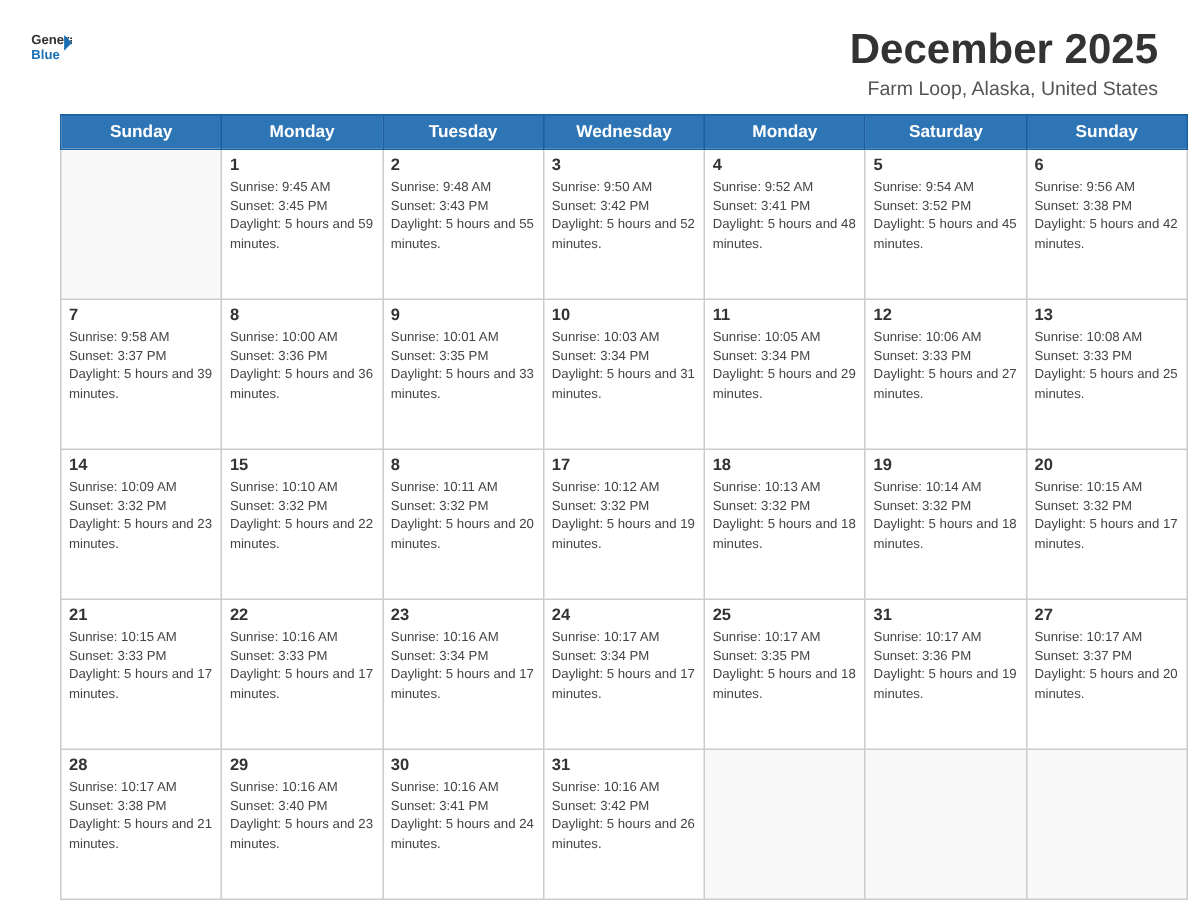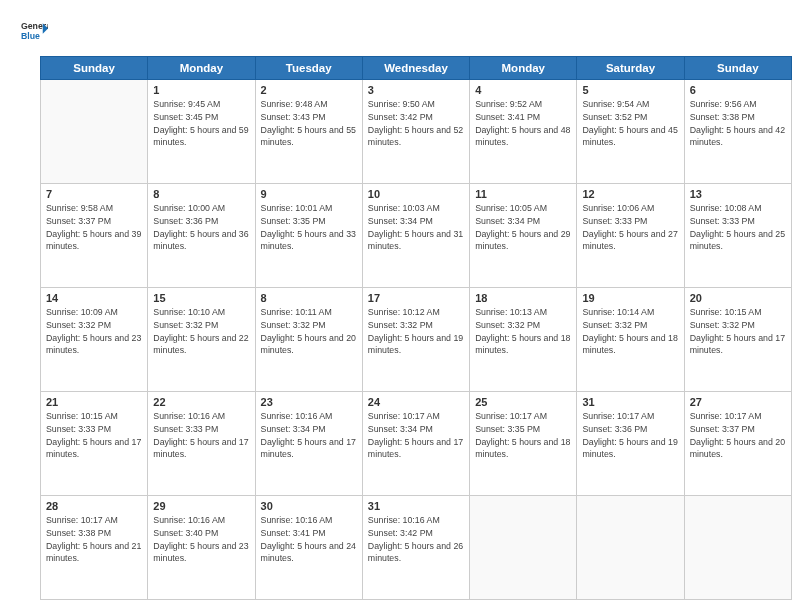--- a/index.html
+++ b/index.html
@@ -97,20 +97,22 @@
 <div class="page">
   <div class="header">
     <div class="logo">
       <svg class="logo-icon" viewBox="0 0 32 32">
         <text x="1" y="13" font-size="10" font-weight="bold" fill="#333" font-family="Arial">General</text>
         <text x="1" y="24" font-size="10" font-weight="bold" fill="#1a6fb5" font-family="Arial">Blue</text>
         <polygon points="26,6 32,12 26,18" fill="#1a6fb5"></polygon>
       </svg>
     </div>
     <div class="title-block">
+      <div class="main-title">December 2025</div>
+      <div class="subtitle">Farm Loop, Alaska, United States</div>
     </div>
   </div>
 
   <table class="calendar">
     <thead>
       <tr>
         <th>Sunday</th>
         <th>Monday</th>
         <th>Tuesday</th>
         <th>Wednesday</th>

